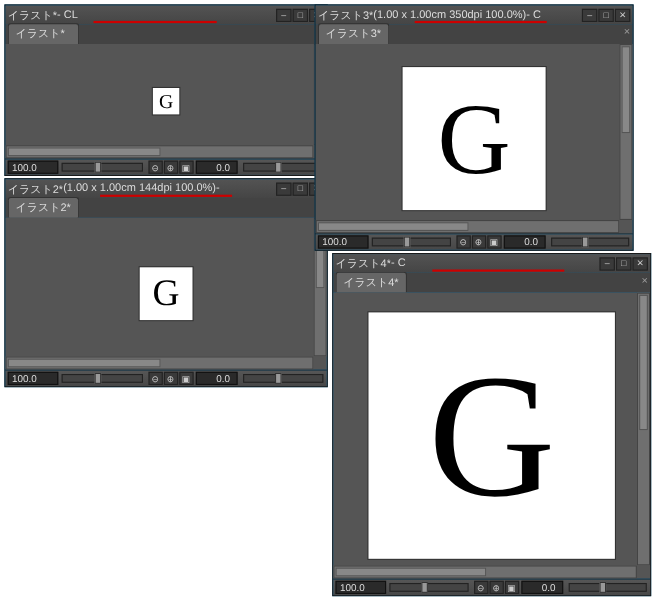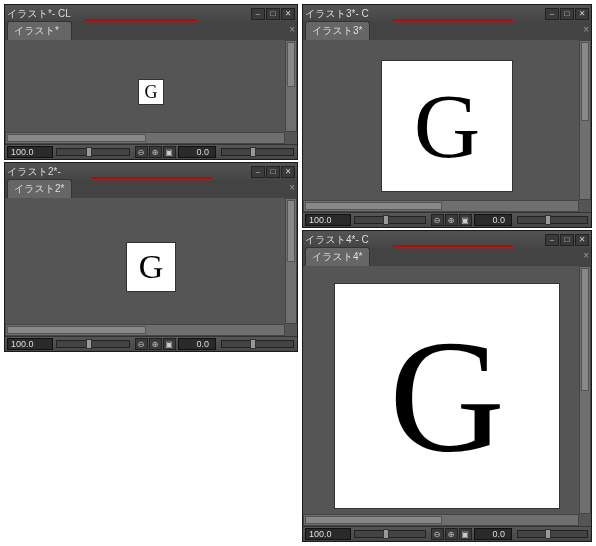--- a/index.html
+++ b/index.html
@@ -178,20 +178,21 @@
       </div>
       <div class="rot-box">0.0</div>
       <div class="slider">
         <div class="knob"></div>
       </div>
     </div>
   </div>
 <div class="window" style="left: 4px; top: 162px; width: 294px; height: 190px;">
     <div class="titlebar">
       <span class="title-text">イラスト2* </span>
+      <span>(1.00 x 1.00cm 144dpi 100.0%)</span>
       <span>  -</span>
       <div class="red-underline" style="left: 86px; width: 120px;"></div>
       <div class="win-controls">
         <div class="win-btn">–</div>
         <div class="win-btn">□</div>
         <div class="win-btn">✕</div>
       </div>
     </div>
     <div class="tabbar">
       <div class="tab">イラスト2*</div>
@@ -217,23 +218,24 @@
         <div class="mini-btn">⊖</div>
         <div class="mini-btn">⊕</div>
         <div class="mini-btn">▣</div>
       </div>
       <div class="rot-box">0.0</div>
       <div class="slider">
         <div class="knob"></div>
       </div>
     </div>
   </div>
-<div class="window" style="left: 302px; top: 4px; width: 290px; height: 224px;">
+<div class="window" style="left: 286px; top: 4px; width: 290px; height: 224px;">
     <div class="titlebar">
       <span class="title-text">イラスト3* </span>
+      <span>(1.00 x 1.00cm 350dpi 100.0%)</span>
       <span>  - C</span>
       <div class="red-underline" style="left: 90px; width: 120px;"></div>
       <div class="win-controls">
         <div class="win-btn">–</div>
         <div class="win-btn">□</div>
         <div class="win-btn">✕</div>
       </div>
     </div>
     <div class="tabbar">
       <div class="tab">イラスト3*</div>

